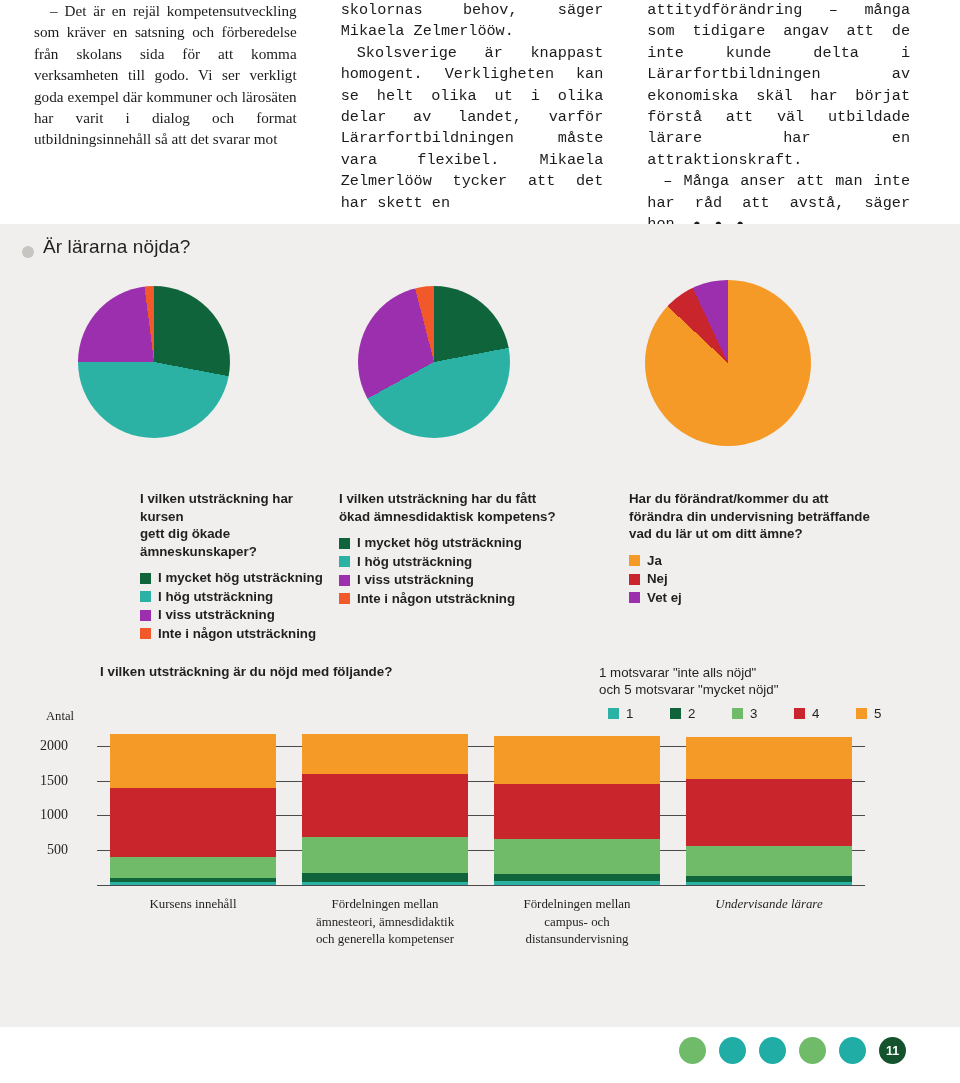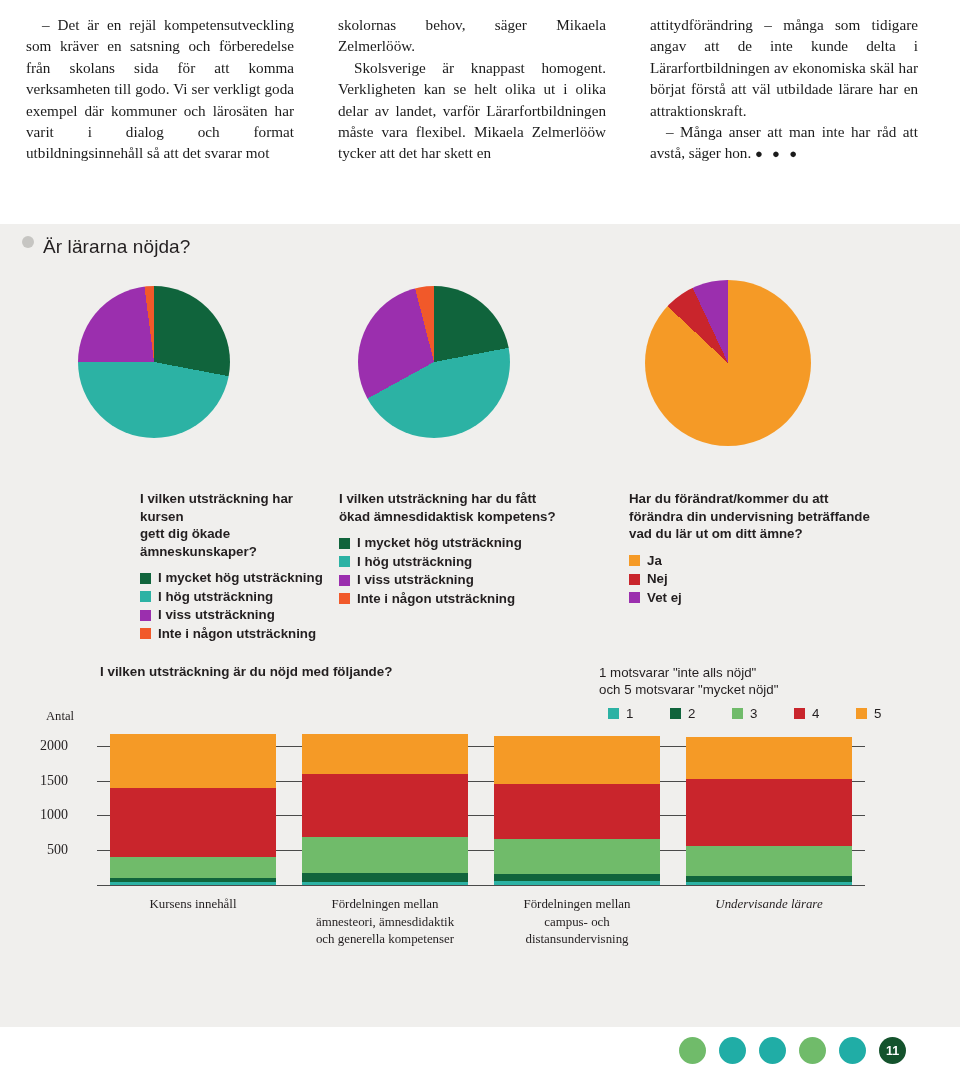--- a/index.html
+++ b/index.html
@@ -6,49 +6,49 @@
   html, body {
     width: 960px; height: 1083px;
     background: #ffffff;
     font-family: "Liberation Sans", sans-serif;
     overflow: hidden;
   }
   .page { position: relative; width: 960px; height: 1083px; background: #fff; }
 
   
   .article {
-    position: absolute; left: 0; top: 14px; width: 944px; height: 200px;
+    position: absolute; left: 0; top: 0; width: 944px; height: 200px;
     display: flex; gap: 0;
-    padding: 0 26px;
+    padding: 0 34px;
   }
   .col {
     width: 270px;
     font-family: "Liberation Serif", serif;
     font-size: 15.2px;
     line-height: 21.4px;
     color: #1b1b1b;
     text-align: justify;
     text-justify: inter-word;
     hyphens: manual;
   }
-  .col + .col { margin-left: 44px; }
+  .col + .col { margin-left: 44px; font-family: Liberation Mono, monospace; }
   .col p { margin: 0; }
   .col p.indent { text-indent: 16px; }
   .enddots { letter-spacing: 3px; font-size: 13px; }
 
   
   .panel {
     position: absolute; left: 0; top: 224px; width: 960px; height: 803px;
     background: #f0efed;
   }
 
   
   .sec-head {
     position: absolute; left: 22px; top: 12px;
-    display: flex; align-items: flex-start; gap: 9px;
+    display: flex; align-items: flex-end; gap: 9px;
   }
   .sec-dot { width: 12px; height: 12px; border-radius: 50%; background: #c6c5c2; display: block; }
   .sec-title { font-size: 19px; color: #231f20; letter-spacing: .1px; }
 
   
   .pies { position: absolute; left: 0; top: 62px; width: 960px; height: 200px; }
   .pie-wrap { position: absolute; top: 0; }
   .pie { border-radius: 50%; }
 
   

